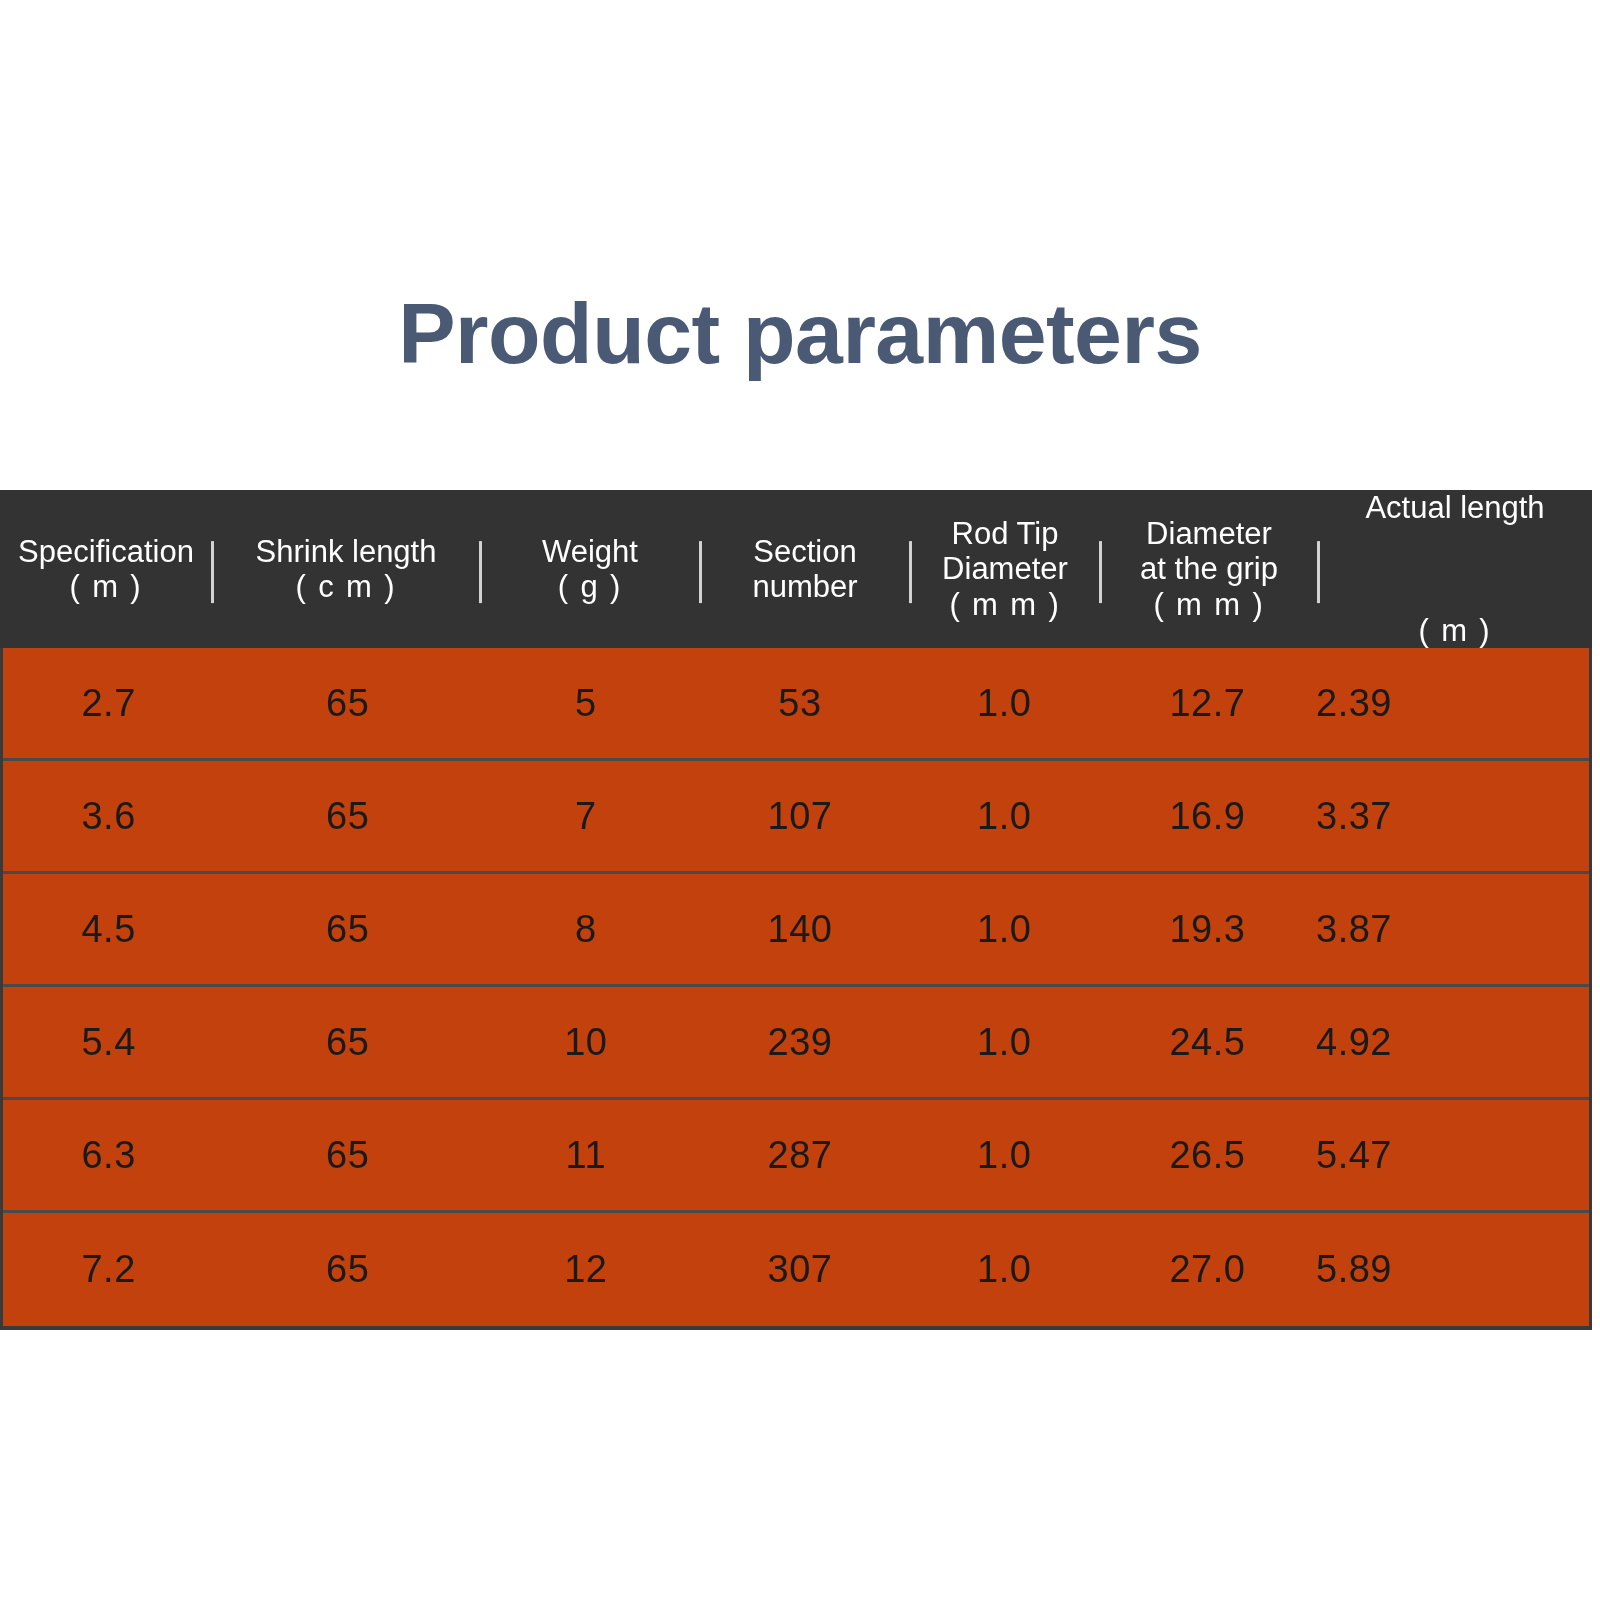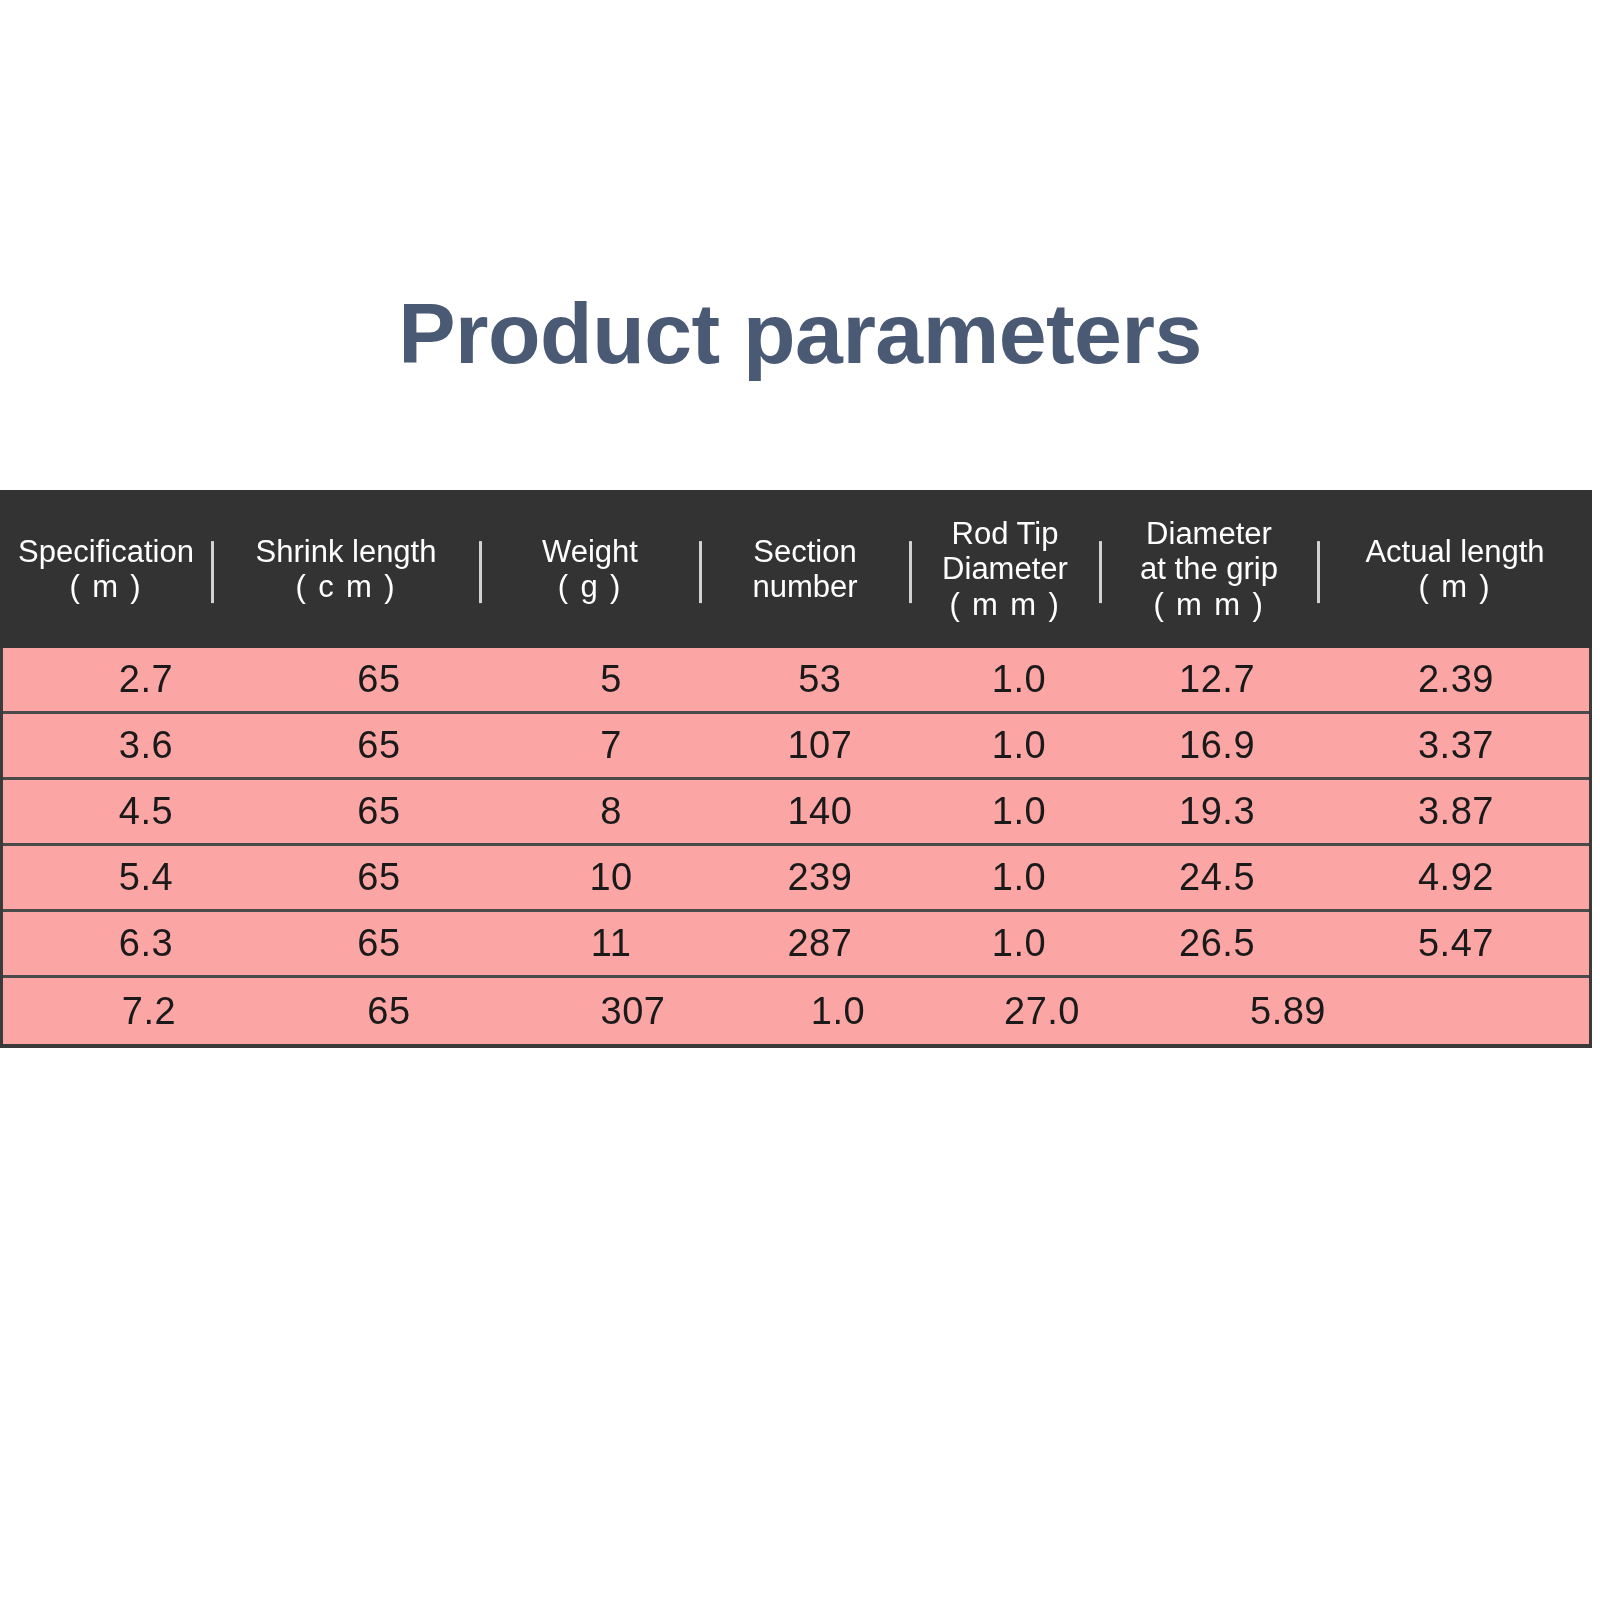--- a/index.html
+++ b/index.html
@@ -86,24 +86,23 @@
     width: 100%;
     background: #fdfdfd;
     border-left: 3px solid #3a3a3a;
     border-right: 3px solid #3a3a3a;
     border-bottom: 4px solid #3a3a3a;
   }
 
   .tr {
     display: flex;
     width: 100%;
-    height: 66px;
+    height: 113px;
     border-bottom: 3px solid #4a4a4a;
-    background: #fca5a5;
-    padding-left: 40px;
+    background: #c2410c;
   }
   .tr:last-child { border-bottom: none; }
 
   .td {
     display: flex;
     align-items: center;
     justify-content: center;
     height: 100%;
     font-size: 38px;
     font-weight: 400;
@@ -111,21 +110,21 @@
     letter-spacing: 0.5px;
   }
 
   
   .c0 { width: 212px; }
   .c1 { width: 268px; text-align: right; }
   .c2 { width: 210px; }
   .c3 { width: 220px; }
   .c4 { width: 190px; }
   .c5 { width: 218px; }
-  .c6 { width: 274px; }
+  .c6 { width: 274px; justify-content: space-between; }
 </style>
 </head>
 <body>
 
 <div class="page">
 
   <div class="title">Product parameters</div>
 
   <div class="table-wrap">
 
@@ -210,20 +209,21 @@
         <div class="td c2">11</div>
         <div class="td c3">287</div>
         <div class="td c4">1.0</div>
         <div class="td c5">26.5</div>
         <div class="td c6">5.47</div>
       </div>
 
       <div class="tr">
         <div class="td c0">7.2</div>
         <div class="td c1">65</div>
+        <div class="td c2">12</div>
         <div class="td c3">307</div>
         <div class="td c4">1.0</div>
         <div class="td c5">27.0</div>
         <div class="td c6">5.89</div>
       </div>
 
     </div>
   </div>
 </div>
 

